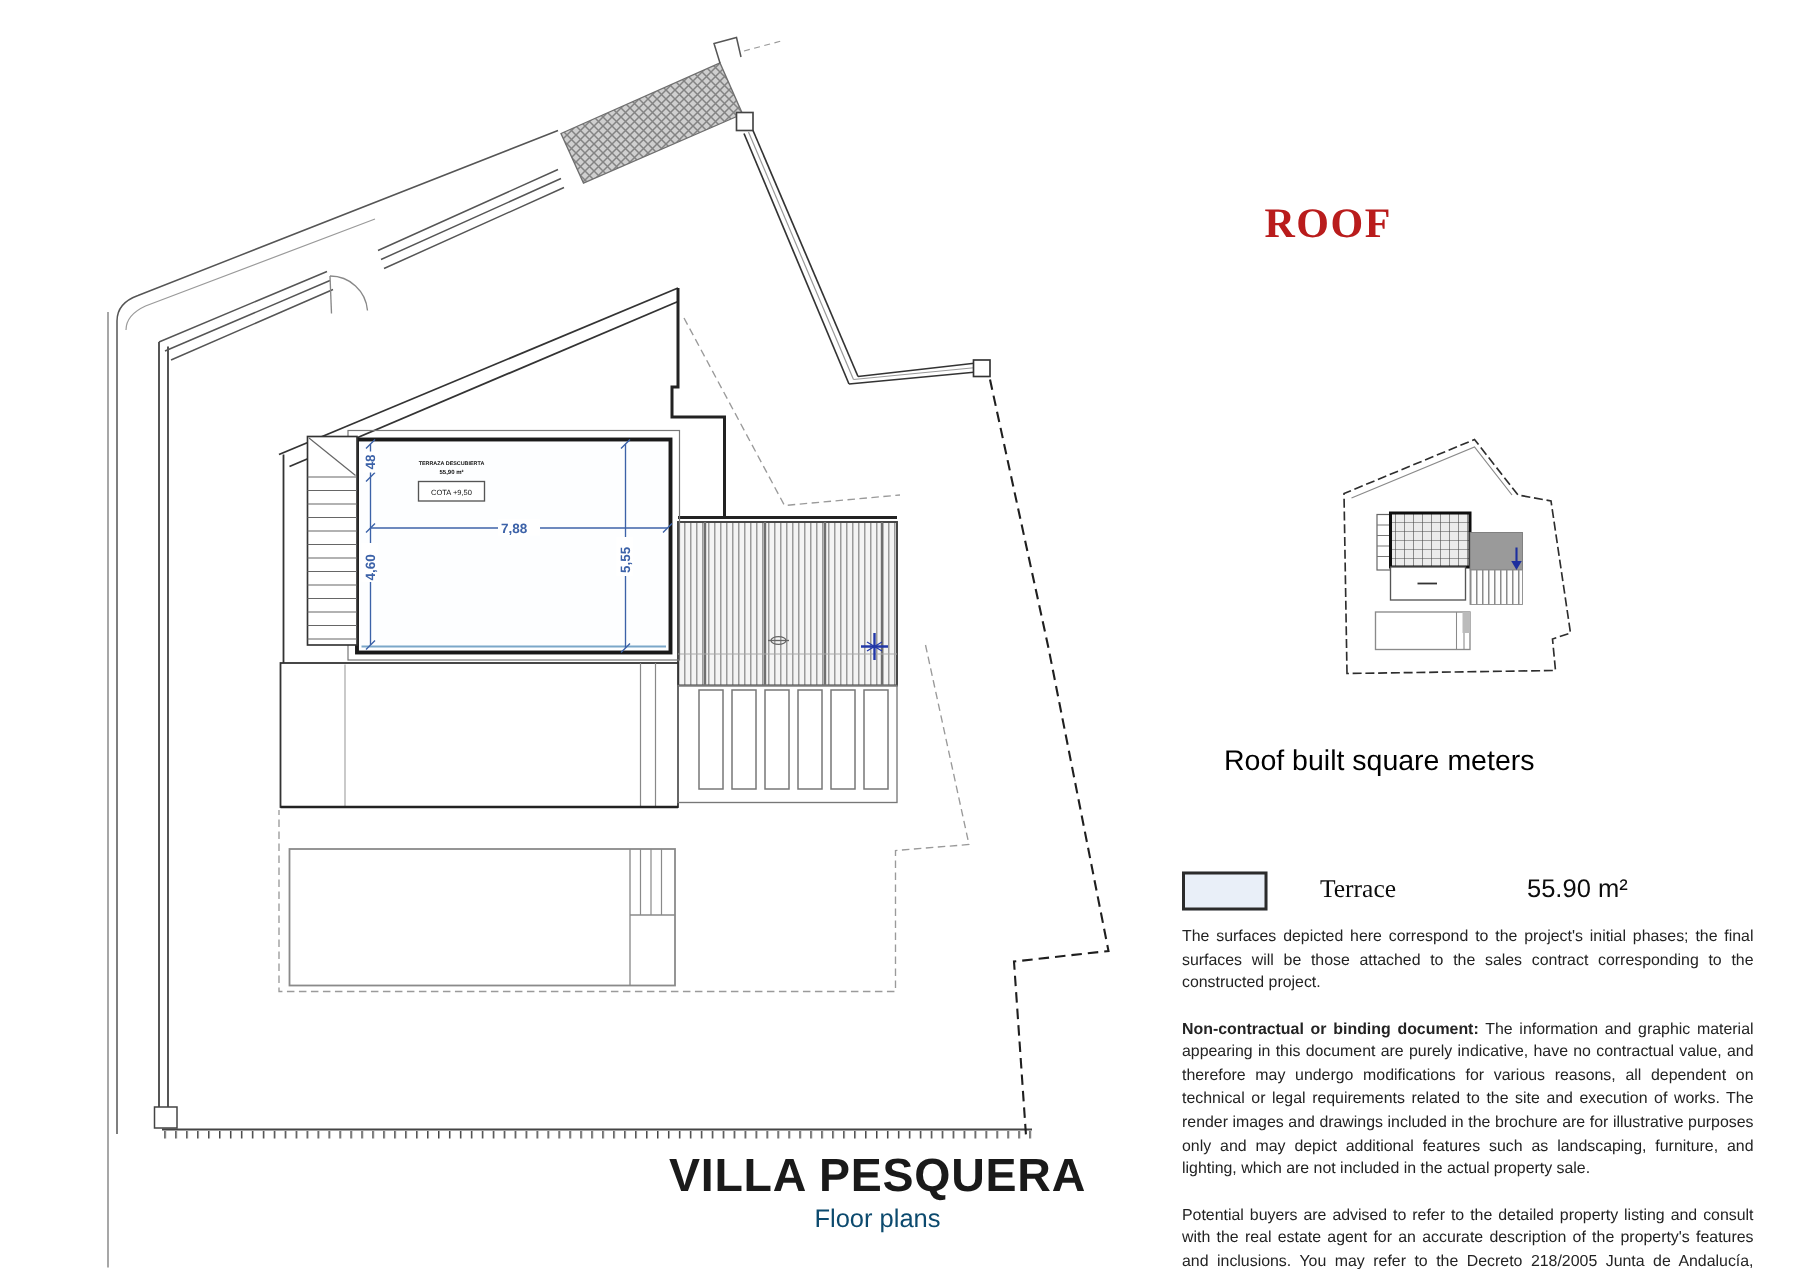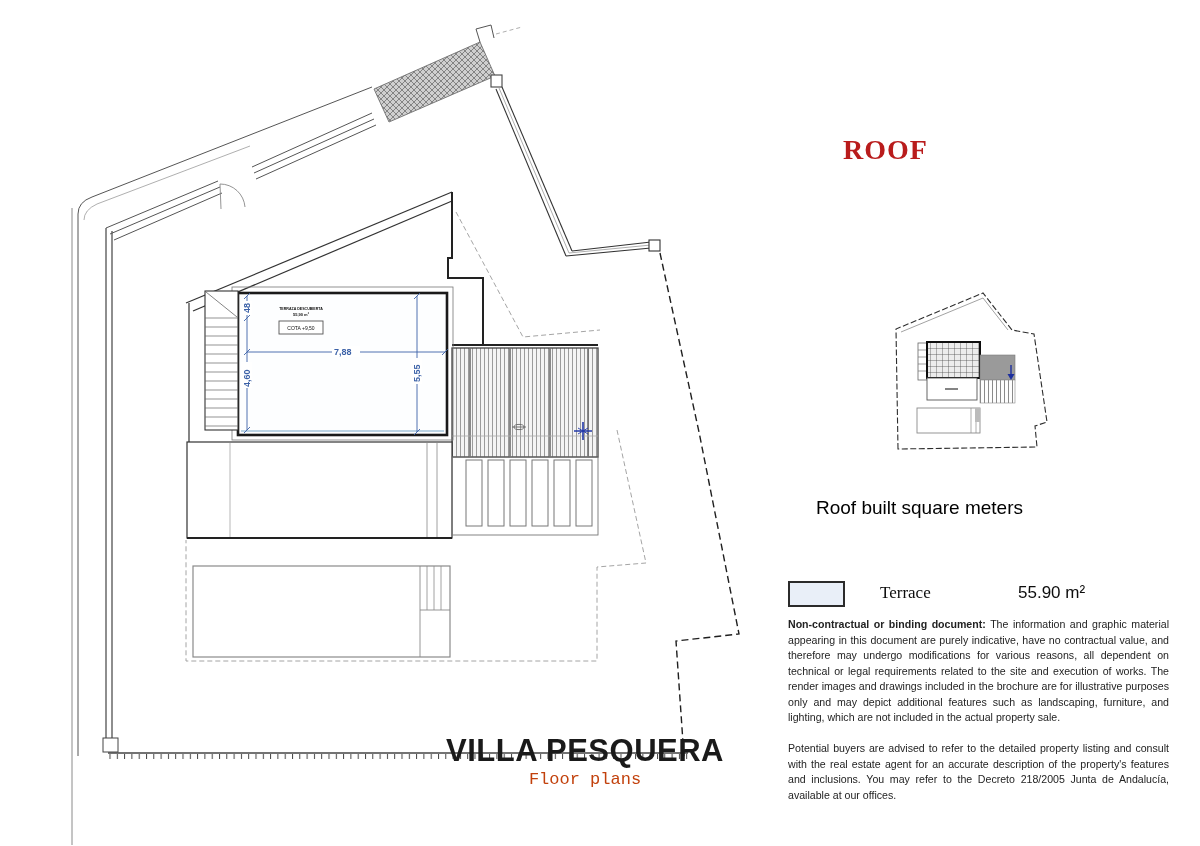--- a/index.html
+++ b/index.html
@@ -26,23 +26,23 @@
   #legend-label { left:880px; top:583px; font-size:17px; color:#0d0d0d;font-family:Liberation Serif, serif; }
   #legend-value { left:988px; top:583px; font-size:17px; color:#0d0d0d;margin-left:30px; }
 
   #disclaimer {
     left:788px; top:617px; width:381px; font-size:10.6px; line-height:1.47;
     color:#232323; text-align:justify;
   }
   #disclaimer p { margin:0 0 15px 0; }
   #disclaimer .bold { font-weight:700; }
 
-  #titleblock { left:400px; top:733px; width:370px; text-align:center; }
+  #titleblock { left:400px; top:766px; width:370px; text-align:center; }
   #doc-title { font-size:31px; font-weight:700; letter-spacing:0.5px; margin:0; color:#1a1a1a; }
-  #doc-subtitle { font-size:17px; margin-top:1px; color:#c2410c;font-family:Liberation Mono, monospace; }
+  #doc-subtitle { font-size:17px; margin-top:1px; color:#0c4a6e; }
 
   #main-plan  { left:0; top:0; }
   #mini-plan  { left:880px; top:280px; }
 </style>
 </head>
 <body>
 
 <div id="page">
 
   <svg id="main-plan" class="abs" width="770" height="846" viewBox="0 0 770 846">
@@ -239,20 +239,21 @@
 
   <div id="roof-title" class="abs">ROOF</div>
 
   <div id="summary-heading" class="abs">Roof built square meters</div>
 
   <div id="legend-swatch" class="abs"></div>
   <div id="legend-label" class="abs">Terrace</div>
   <div id="legend-value" class="abs">55.90 m²</div>
 
   <div id="disclaimer" class="abs">
+    <p>The surfaces depicted here correspond to the project's initial phases; the final surfaces will be those attached to the sales contract corresponding to the constructed project.</p>
     <p><span class="bold">Non-contractual or binding document:</span><span> The information and graphic material appearing in this document are purely indicative, have no contractual value, and therefore may undergo modifications for various reasons, all dependent on technical or legal requirements related to the site and execution of works. The render images and drawings included in the brochure are for illustrative purposes only and may depict additional features such as landscaping, furniture, and lighting, which are not included in the actual property sale.</span></p>
     <p>Potential buyers are advised to refer to the detailed property listing and consult with the real estate agent for an accurate description of the property's features and inclusions. You may refer to the Decreto 218/2005 Junta de Andalucía, available at our offices.</p>
   </div>
 
   <div id="titleblock" class="abs">
     <h1 id="doc-title">VILLA PESQUERA</h1>
     <div id="doc-subtitle">Floor plans</div>
   </div>
 
 </div>

